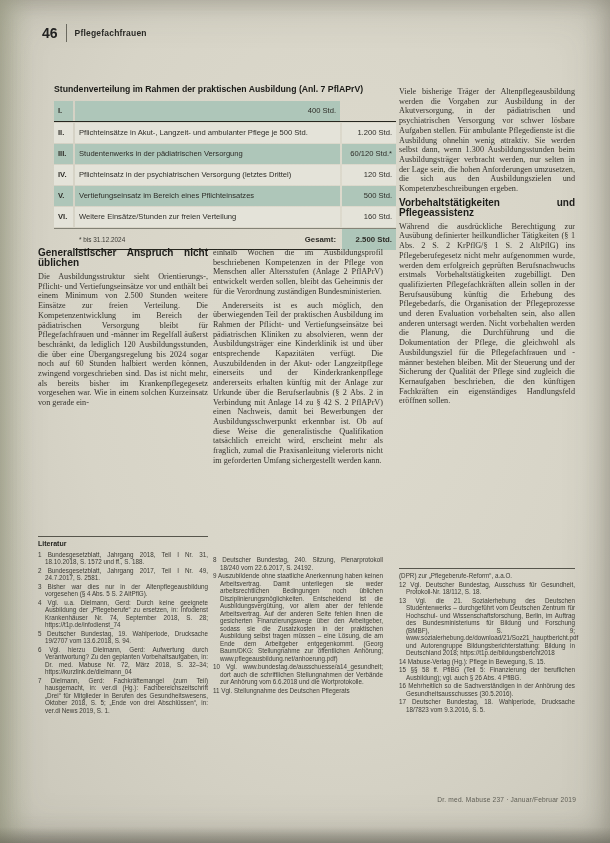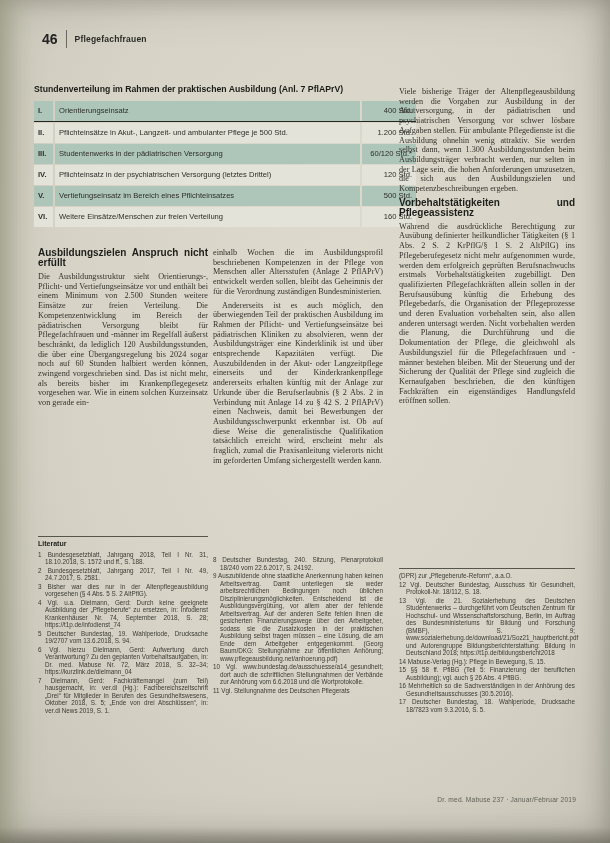--- a/index.html
+++ b/index.html
@@ -7,27 +7,27 @@
   .scan{position:relative;width:610px;height:843px;margin:0 auto;overflow:hidden;
     background:radial-gradient(ellipse at 55% 38%, #dedbce 0%, #d7d4c7 55%, #c8c5b8 100%);
     box-shadow:inset 0 0 46px rgba(90,88,75,.30), inset -5px -8px 22px rgba(80,78,66,.22), inset 6px 4px 16px rgba(120,118,100,.18);
     color:#2e2d28;}
   .scan::before{content:"";position:absolute;left:0;top:0;bottom:0;width:34px;
     background:linear-gradient(to right, rgba(150,158,120,.28), rgba(150,158,120,0));pointer-events:none;}
   .scan::after{content:"";position:absolute;left:0;right:0;bottom:0;height:16px;
     background:linear-gradient(to top, rgba(70,68,58,.35), rgba(70,68,58,0));pointer-events:none;}
 
   
-  .runhead{position:absolute;left:42px;top:30px;display:flex;align-items:center;gap:8px;}
+  .runhead{position:absolute;left:42px;top:24px;display:flex;align-items:center;gap:8px;}
   .pagenum{font-size:14px;font-weight:bold;color:#222;}
   .runrule{width:1px;height:18px;background:#6a695f;}
   .runlabel{font-size:8.5px;font-weight:bold;letter-spacing:.2px;color:#2a2a26;}
 
   
-  .tblock{position:absolute;left:34px;top:84px;width:382px;}
+  .tblock{position:absolute;left:54px;top:84px;width:342px;}
   .ttitle{font-size:8.7px;font-weight:bold;color:#1b1b18;margin:0 0 7px 0;}
   .trow{display:grid;grid-template-columns:19px 1fr 54px;column-gap:2px;margin-bottom:1px;}
   .trow>div{display:flex;align-items:center;min-height:18px;font-size:7.6px;line-height:8.4px;padding:1px 4px;}
   .c-num{justify-content:flex-start;font-weight:bold;}
   .c-val{justify-content:flex-end;text-align:right;}
   .green>div{background:#aec6b9;}
   .light>div{background:#e4e3d9;}
   .hdsep{border-bottom:1.6px solid #26261f;}
   .grow{display:grid;grid-template-columns:19px 1fr 54px;column-gap:2px;border-top:1px solid rgba(60,60,50,.55);margin-top:1px;}
   .grow .g-mid{display:flex;align-items:center;justify-content:space-between;min-height:18px;padding:1px 4px;
@@ -65,21 +65,20 @@
     <span class="pagenum">46</span>
     <span class="runrule"></span>
     <span class="runlabel">Pflegefachfrauen</span>
   </div>
 
   <div class="tblock">
     <p class="ttitle">Stundenverteilung im Rahmen der praktischen Ausbildung (Anl. 7 PflAPrV)</p>
 
     <div class="trow green hdsep">
       <div class="c-num">I.</div>
-      <div>Orientierungseinsatz</div>
       <div class="c-val">400 Std.</div>
     </div>
     <div class="trow light">
       <div class="c-num">II.</div>
       <div>Pflichteinsätze in Akut-, Langzeit- und ambulanter Pflege je 500 Std.</div>
       <div class="c-val">1.200 Std.</div>
     </div>
     <div class="trow green">
       <div class="c-num">III.</div>
       <div>Studentenwerks in der pädiatrischen Versorgung</div>
@@ -90,28 +89,36 @@
       <div>Pflichteinsatz in der psychiatrischen Versorgung (letztes Drittel)</div>
       <div class="c-val">120 Std.</div>
     </div>
     <div class="trow green">
       <div class="c-num">V.</div>
       <div>Vertiefungseinsatz im Bereich eines Pflichteinsatzes</div>
       <div class="c-val">500 Std.</div>
     </div>
     <div class="trow light">
       <div class="c-num">VI.</div>
-      <div>Weitere Einsätze/Menschen zur freien Verteilung</div>
+      <div>Weitere Einsätze/Stunden zur freien Verteilung</div>
       <div class="c-val">160 Std.</div>
     </div>
 
+    <div class="grow">
+      <div></div>
+      <div class="g-mid">
+        <span class="tfoot">* bis 31.12.2024</span>
+        <span class="gesamt">Gesamt:</span>
+      </div>
+      <div class="g-val">2.500 Std.</div>
+    </div>
   </div>
 
   <div class="col col1">
-    <p class="subhead">Ausbildungszielen Anspruch nicht erfüllt</p>
+    <p class="subhead">Generalistischer Anspruch nicht üblichen</p>
     <p>Die Ausbildungsstruktur sieht Orientierungs-, Pflicht- und Vertiefungseinsätze vor und enthält bei einem Minimum von 2.500 Stunden weitere Einsätze zur freien Verteilung. Die Kompetenzentwicklung im Bereich der pädiatrischen Versorgung bleibt für Pflegefachfrauen und -männer im Regelfall äußerst beschränkt, da lediglich 120 Ausbildungsstunden, die über eine Übergangsregelung bis 2024 sogar noch auf 60 Stunden halbiert werden können, zwingend vorgeschrieben sind. Das ist nicht mehr, als bereits bisher im Krankenpflegegesetz vorgesehen war. Wie in einem solchen Kurzeinsatz von gerade ein-</p>
   </div>
 
   <div class="col col2">
     <p>einhalb Wochen die im Ausbildungsprofil beschriebenen Kompetenzen in der Pflege von Menschen aller Altersstufen (Anlage 2 PflAPrV) entwickelt werden sollen, bleibt das Geheimnis der für die Verordnung zuständigen Bundesministerien.</p>
     <p class="ind">Andererseits ist es auch möglich, den überwiegenden Teil der praktischen Ausbildung im Rahmen der Pflicht- und Vertiefungseinsätze bei pädiatrischen Kliniken zu absolvieren, wenn der Ausbildungsträger eine Kinderklinik ist und über entsprechende Kapazitäten verfügt. Die Auszubildenden in der Akut- oder Langzeitpflege einerseits und der Kinderkrankenpflege andererseits erhalten künftig mit der Anlage zur Urkunde über die Berufserlaubnis (§ 2 Abs. 2 in Verbindung mit Anlage 14 zu § 42 S. 2 PflAPrV) einen Nachweis, damit bei Bewerbungen der Ausbildungsschwerpunkt erkennbar ist. Ob auf diese Weise die generalistische Qualifikation tatsächlich erreicht wird, erscheint mehr als fraglich, zumal die Praxisanleitung vielerorts nicht im geforderten Umfang sichergestellt werden kann.</p>
   </div>
 
   <div class="col col3">
     <p>Viele bisherige Träger der Altenpflegeausbildung werden die Vorgaben zur Ausbildung in der Akutversorgung, in der pädiatrischen und psychiatrischen Versorgung vor schwer lösbare Aufgaben stellen. Für ambulante Pflegedienste ist die Ausbildung ohnehin wenig attraktiv. Sie werden selbst dann, wenn 1.300 Ausbildungsstunden beim Ausbildungsträger verbracht werden, nur selten in der Lage sein, die hohen Anforderungen umzusetzen, die sich aus den Ausbildungszielen und Kompetenzbeschreibungen ergeben.</p>

